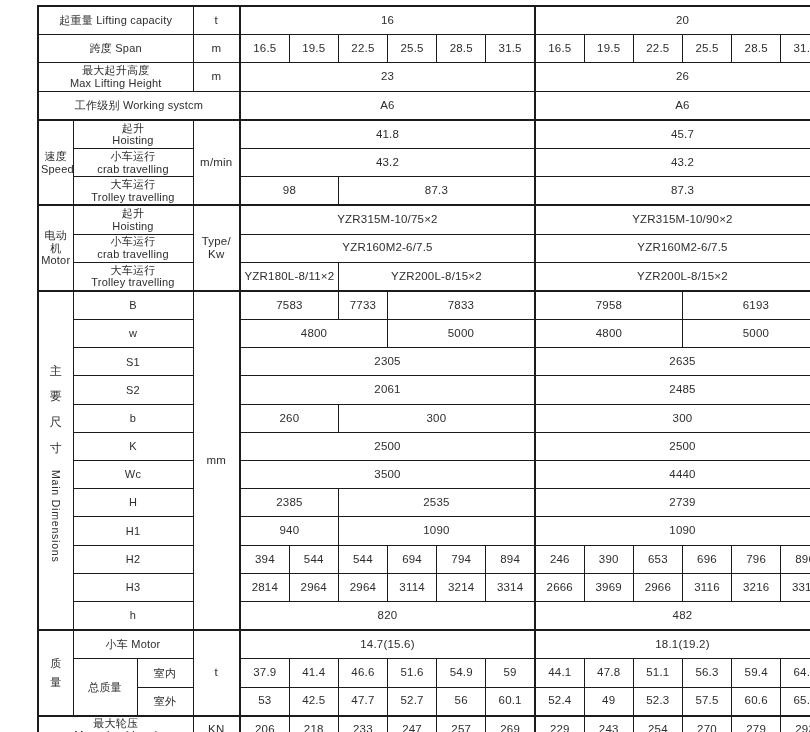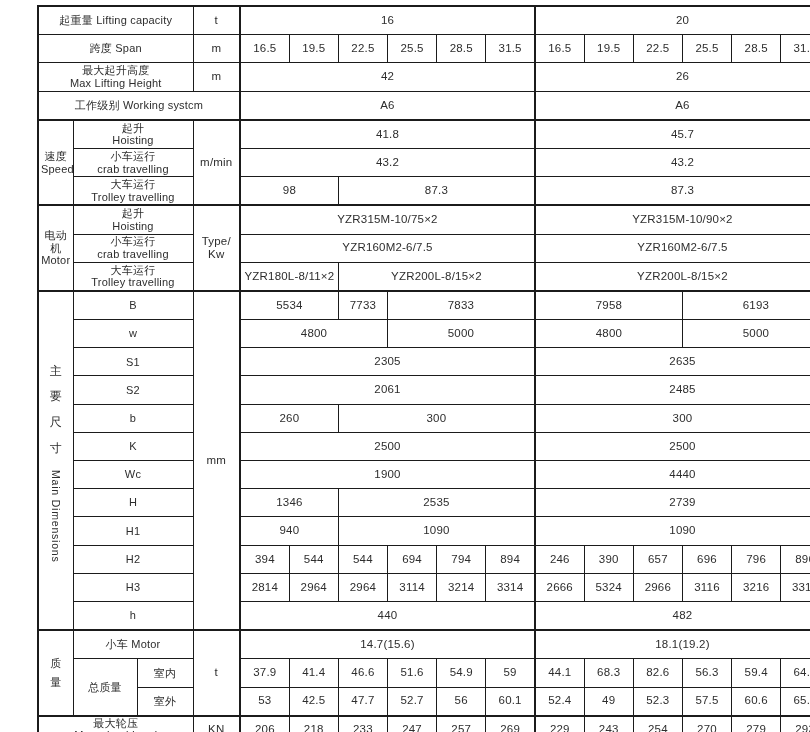--- a/index.html
+++ b/index.html
@@ -115,21 +115,21 @@
           <td class="value">19.5</td>
           <td class="value">22.5</td>
           <td class="value">25.5</td>
           <td class="value">28.5</td>
           <td class="value">31.5</td>
         </tr>
         <tr>
           <td colspan="3" class="label">最大起升高度
 Max Lifting  Height</td>
           <td class="unit">m</td>
-          <td colspan="6" class="value gl">42</td>
+          <td colspan="6" class="value gl">23</td>
           <td colspan="6" class="value gl">26</td>
         </tr>
         <tr>
           <td colspan="4" class="label">工作级别  Working systcm</td>
           <td colspan="6" class="value gl">A6</td>
           <td colspan="6" class="value gl">A6</td>
         </tr>
         <tr>
           <td rowspan="3" class="label">速度
 Speed</td>
@@ -175,21 +175,21 @@
           <td colspan="4" class="value">YZR200L-8/15×2</td>
           <td colspan="6" class="value gl">YZR200L-8/15×2</td>
         </tr>
         <tr>
           <td rowspan="12" class="vlabel"><div class="vwrap"><span class="vzh">主
 要
 尺
 寸</span><span class="ven">Main  Dimensions</span></div></td>
           <td colspan="2" class="label">B</td>
           <td rowspan="12" class="unit">mm</td>
-          <td colspan="2" class="value gl">5534</td>
+          <td colspan="2" class="value gl">7583</td>
           <td class="value">7733</td>
           <td colspan="3" class="value">7833</td>
           <td colspan="3" class="value gl">7958</td>
           <td colspan="3" class="value">6193</td>
         </tr>
         <tr>
           <td colspan="2" class="label">w</td>
           <td colspan="3" class="value gl">4800</td>
           <td colspan="3" class="value">5000</td>
           <td colspan="3" class="value gl">4800</td>
@@ -211,90 +211,90 @@
           <td colspan="4" class="value">300</td>
           <td colspan="6" class="value gl">300</td>
         </tr>
         <tr>
           <td colspan="2" class="label">K</td>
           <td colspan="6" class="value gl">2500</td>
           <td colspan="6" class="value gl">2500</td>
         </tr>
         <tr>
           <td colspan="2" class="label">Wc</td>
-          <td colspan="6" class="value gl">1900</td>
+          <td colspan="6" class="value gl">3500</td>
           <td colspan="6" class="value gl">4440</td>
         </tr>
         <tr>
           <td colspan="2" class="label">H</td>
-          <td colspan="2" class="value gl">1346</td>
+          <td colspan="2" class="value gl">2385</td>
           <td colspan="4" class="value">2535</td>
           <td colspan="6" class="value gl">2739</td>
         </tr>
         <tr>
           <td colspan="2" class="label">H1</td>
           <td colspan="2" class="value gl">940</td>
           <td colspan="4" class="value">1090</td>
           <td colspan="6" class="value gl">1090</td>
         </tr>
         <tr>
           <td colspan="2" class="label">H2</td>
           <td class="value gl">394</td>
           <td class="value">544</td>
           <td class="value">544</td>
           <td class="value">694</td>
           <td class="value">794</td>
           <td class="value">894</td>
           <td class="value gl">246</td>
           <td class="value">390</td>
-          <td class="value">657</td>
+          <td class="value">653</td>
           <td class="value">696</td>
           <td class="value">796</td>
           <td class="value">896</td>
         </tr>
         <tr>
           <td colspan="2" class="label">H3</td>
           <td class="value gl">2814</td>
           <td class="value">2964</td>
           <td class="value">2964</td>
           <td class="value">3114</td>
           <td class="value">3214</td>
           <td class="value">3314</td>
           <td class="value gl">2666</td>
-          <td class="value">5324</td>
+          <td class="value">3969</td>
           <td class="value">2966</td>
           <td class="value">3116</td>
           <td class="value">3216</td>
           <td class="value">3316</td>
         </tr>
         <tr>
           <td colspan="2" class="label">h</td>
-          <td colspan="6" class="value gl">440</td>
+          <td colspan="6" class="value gl">820</td>
           <td colspan="6" class="value gl">482</td>
         </tr>
         <tr>
           <td rowspan="3" class="label tall-zh">质
 量</td>
           <td colspan="2" class="label">小车  Motor</td>
           <td rowspan="3" class="unit">t</td>
           <td colspan="6" class="value gl">14.7(15.6)</td>
           <td colspan="6" class="value gl">18.1(19.2)</td>
         </tr>
         <tr>
           <td rowspan="2" class="label">总质量</td>
           <td class="label">室内</td>
           <td class="value gl">37.9</td>
           <td class="value">41.4</td>
           <td class="value">46.6</td>
           <td class="value">51.6</td>
           <td class="value">54.9</td>
           <td class="value">59</td>
           <td class="value gl">44.1</td>
-          <td class="value">68.3</td>
-          <td class="value">82.6</td>
+          <td class="value">47.8</td>
+          <td class="value">51.1</td>
           <td class="value">56.3</td>
           <td class="value">59.4</td>
           <td class="value">64.1</td>
         </tr>
         <tr>
           <td class="label">室外</td>
           <td class="value gl">53</td>
           <td class="value">42.5</td>
           <td class="value">47.7</td>
           <td class="value">52.7</td>

